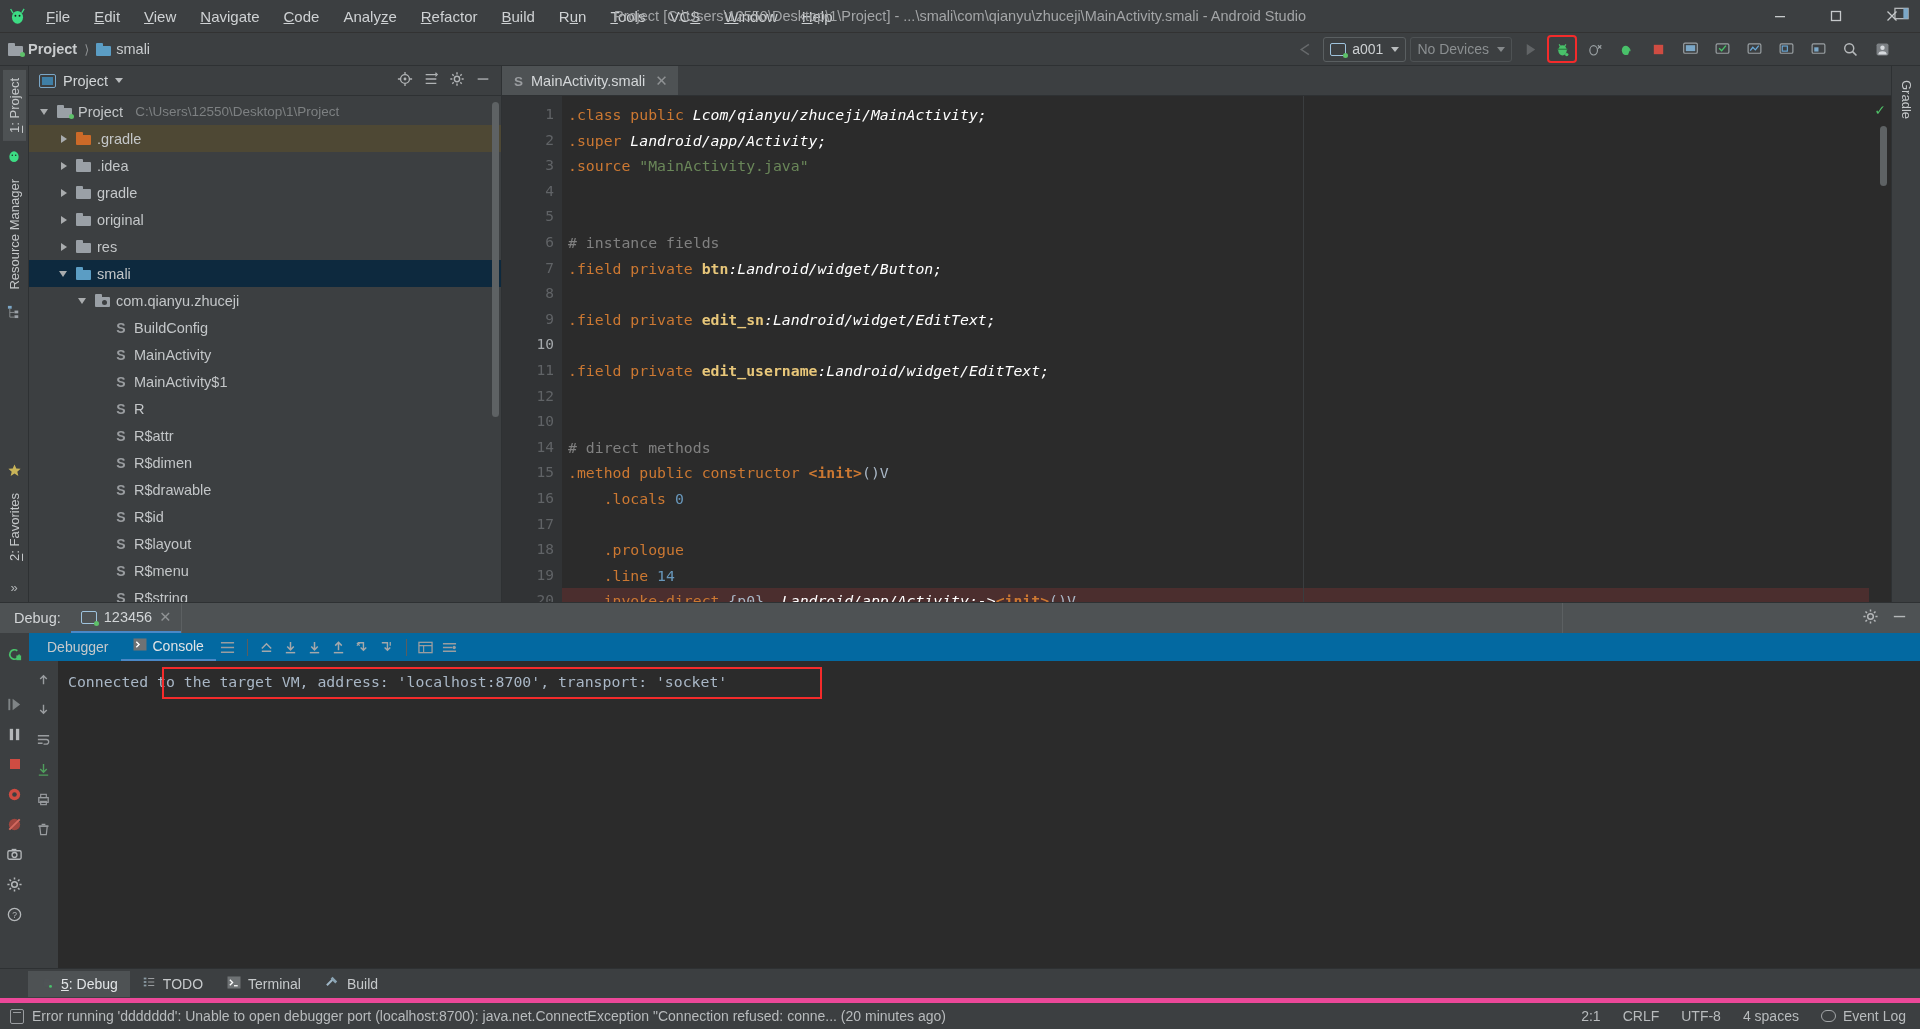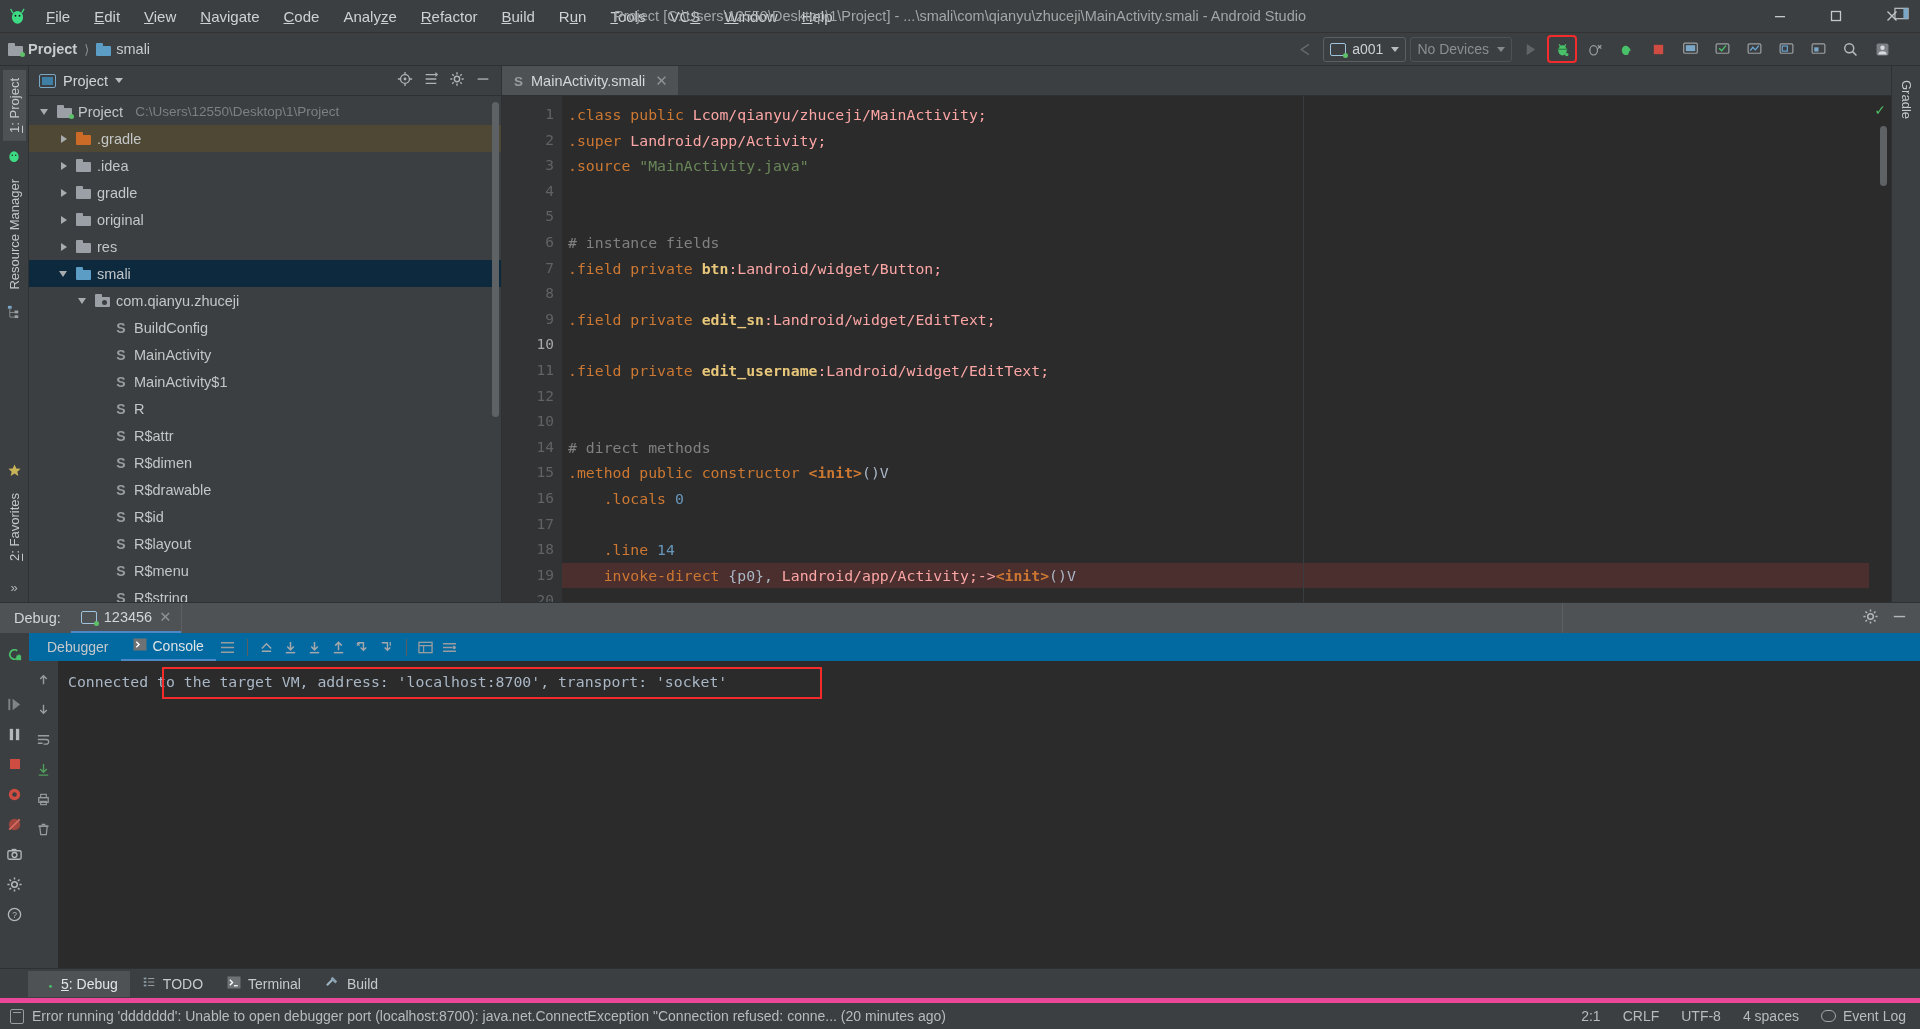--- a/index.html
+++ b/index.html
@@ -153,21 +153,21 @@
   }
   .codearea {
     flex:1 1 auto; font-family:"DejaVu Sans Mono", monospace; font-size:14.8px;
     padding-top:6px; position:relative; overflow:hidden; background:#2b2b2b;
   }
   .cl { height:25.6px; line-height:25.6px; white-space:pre; padding-left:6px; }
   .cl.bpline { background:#4b2e2e; }
   .k { color:#cc7832; }
   .kb { color:#cc7832; font-weight:bold; }
   .fieldn { color:#e8c77a; font-weight:bold; }
-  .typ { color:#fca5a5; }
+  .typ { color:#ffffff;font-style:italic; }
   .str { color:#6a8759; }
   .cmt { color:#808080; }
   .num { color:#6897bb; }
   .plain { color:#a9b7c6; }
   .fold-line { position:absolute; top:0; bottom:0; width:1px; background:#3a3d3f; }
 
   .code-right { width:22px; flex:0 0 22px; background:#2b2b2b; position:relative;}
   .code-right .check { position:absolute; top:6px; right:5px; color:#4fbf67; font-size:14px;}
   .code-right .vscroll { position:absolute; right:4px; top:30px; width:7px; height:60px; background:#5e6264; border-radius:4px;}
 
@@ -627,20 +627,21 @@
               <div class="cl">&nbsp;</div>
               <div class="cl"><span class="k">.field </span><span class="k">private </span><span class="fieldn">edit_sn</span><span class="typ">:Landroid/widget/EditText;</span></div>
               <div class="cl">&nbsp;</div>
               <div class="cl"><span class="k">.field </span><span class="k">private </span><span class="fieldn">edit_username</span><span class="typ">:Landroid/widget/EditText;</span></div>
               <div class="cl">&nbsp;</div>
               <div class="cl">&nbsp;</div>
               <div class="cl"><span class="cmt"># direct methods</span></div>
               <div class="cl"><span class="k">.method </span><span class="k">public </span><span class="k">constructor </span><span class="kb">&lt;init&gt;</span><span class="plain">()</span><span class="plain">V</span></div>
               <div class="cl"><span class="k">    .locals </span><span class="num">0</span></div>
               <div class="cl">&nbsp;</div>
+              <div class="cl"><span class="k">    .prologue</span></div>
               <div class="cl"><span class="k">    .line </span><span class="num">14</span></div>
               <div class="cl bpline"><span class="k">    invoke-direct </span><span class="plain">{p0}, </span><span class="typ">Landroid/app/Activity;-&gt;</span><span class="kb">&lt;init&gt;</span><span class="plain">()V</span></div>
             </div>
         </div>
         <div class="code-right">
           <span class="check">✓</span>
           <span class="vscroll"></span>
         </div>
       </div>
     </div>

